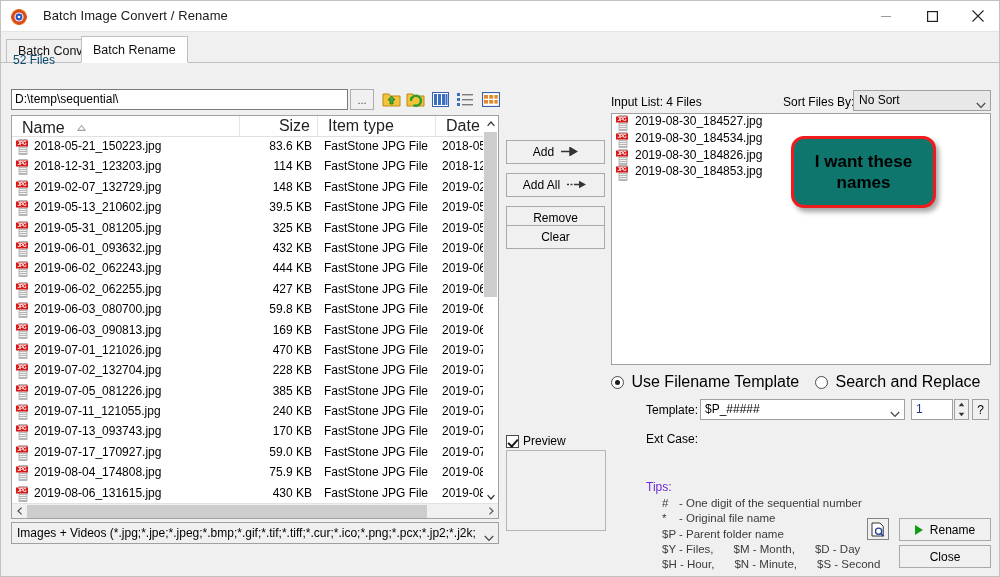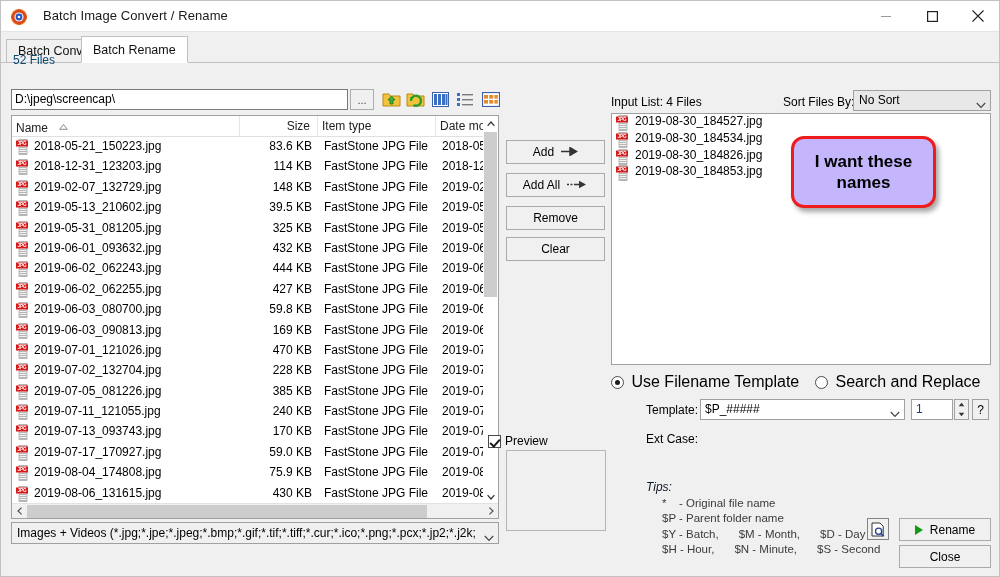--- a/index.html
+++ b/index.html
@@ -111,23 +111,23 @@
     border: 1px solid #a0a0a0;
     overflow: hidden;
   }
   .lp-header {
     position: relative; height: 21px;
     background: #fff;
     border-bottom: 1px solid #e0e0e0;
   }
   .col {
     position: absolute; top: 0; height: 20px;
-    line-height: 20px; font-size: 12px; color: #222;
+    line-height: 20px; font-size: 16px; color: #222;
     border-right: 1px solid #e5e5e5;
-    padding: 0 4px;
+    padding: 0 10px;
     overflow: hidden; white-space: nowrap;
   }
   .col-name  { left: 0;   width: 228px; }
   .col-size  { left: 228px; width: 78px; text-align: right; padding-right: 7px;}
   .col-type  { left: 306px; width: 118px; }
   .col-date  { left: 424px; width: 62px; border-right: none;}
   .sort-arrow {
     display: inline-block; margin-left: 8px;
     vertical-align: 2px;
   }
@@ -201,24 +201,24 @@
     background: #f0f0f0;
     border: 1px solid #a9a9a9;
     font-size: 12px;
     color: #000;
     display: flex; align-items: center; justify-content: center;
     gap: 7px;
   }
   .btn-add     { top: 139px; }
   .btn-addall  { top: 172px; }
   .btn-remove  { top: 205px; }
-  .btn-clear   { top: 236px; text-align: right; }
+  .btn-clear   { top: 224px; text-align: right; }
 
   .preview-check {
-    position: absolute; left: 487px; top: 433px;
+    position: absolute; left: 505px; top: 433px;
     display: flex; align-items: center; gap: 4px;
     font-size: 12px;
   }
   .cbox {
     width: 13px; height: 13px;
     border: 1px solid #4a4a4a; background: #fff;
     position: relative;
   }
   .cbox:after {
     content: ""; position: absolute;
@@ -260,21 +260,21 @@
   .irow {
     position: relative; height: 16.8px;
     font-size: 12px; color: #000;
   }
   .irow .jpg-ico { left: 4px; top: 1px; }
   .irow .i-name { position: absolute; left: 23px; top: 0px; }
 
   .callout {
     position: absolute; left: 790px; top: 135px;
     width: 145px; height: 72px;
-    background: #c4b5fd;
+    background: #0f766e;
     border: 3px solid #ee1c1c;
     border-radius: 13px;
     display: flex; align-items: center; justify-content: center;
     text-align: center;
     font-size: 17px; font-weight: bold;
     color: #000;
     line-height: 21px;
     box-shadow: 3px 4px 5px rgba(0,0,0,.35);
     z-index: 5;
   }
@@ -328,21 +328,21 @@
 
   .ext-label { position: absolute; left: 645px; top: 431px; font-size: 12px; }
   .ext-select {
     position: absolute; left: 672px; top: 426px;
     width: 125px; height: 21px;
     background: #e8e8e8; border: 1px solid #a0a0a0;
     font-size: 12px; line-height: 19px;
     padding-left: 5px; color: #000;
   }
 
-  .tips-title { position: absolute; left: 645px; top: 479px; font-size: 12px; color: #0f172a; font-style: italic;}
+  .tips-title { position: absolute; left: 645px; top: 479px; font-size: 12px; color: #6d28d9;}
   .tips-list { position: absolute; left: 661px; top: 495px; font-size: 11.5px; color: #3b3b3b; line-height: 15.3px; }
   .tips-list .t-key { display: inline-block; width: 17px; }
   .tips-row span.seg2 { margin-left: 20px; }
   .tips-row span.seg3 { margin-left: 20px; }
 
   .prev-icon-btn {
     position: absolute; left: 866px; top: 517px;
     width: 22px; height: 22px;
     background: #f0f0f0; border: 1px solid #848484;
     display: flex; align-items: center; justify-content: center;
@@ -407,21 +407,21 @@
       <span>Batch Convert</span>
     </div>
     <div class="tab tab-rename active">
       <span>Batch Rename</span>
     </div>
   </div>
 
   <div class="files-count">52 Files</div>
 
   <div class="path-input">
-    <span>D:\jpeg\screencap\</span>
+    <span>D:\temp\sequential\</span>
   </div>
 
   <div class="tb-btn" style="left:349px;">
     <span>...</span>
   </div>
 
   <div class="tb-icon" style="left:379px;">
     <svg width="19" height="17" viewBox="0 0 19 17">
       <path d="M1 3 h6 l1.5 2 H18 v10 H1 Z" fill="#f3c33c" stroke="#b98a14"></path>
       <path d="M9.5 5 L13 9 h-2 v4 h-3 v-4 h-2 Z" fill="#3fae3f" stroke="#1d7a1d" stroke-width=".8"></path>
@@ -1049,23 +1049,24 @@
     </div>
   </div>
   <div class="help-btn">
     <span>?</span>
   </div>
 
   <div class="ext-label">Ext Case:</div>
 
   <div class="tips-title">Tips:</div>
   <div class="tips-list" id="tips-list">
+      <div class="tips-row"><span class="t-key">#</span><span class="t-txt">- One digit of the sequential number</span></div>
       <div class="tips-row"><span class="t-key">*</span><span class="t-txt">- Original file name</span></div>
       <div class="tips-row"><span class="t-key">$P</span><span class="t-txt">- Parent folder name</span></div>
-      <div class="tips-row"><span>$Y - Batch,</span><span class="seg2">$M - Month,</span><span class="seg3">$D - Day</span></div>
+      <div class="tips-row"><span>$Y - Files,</span><span class="seg2">$M - Month,</span><span class="seg3">$D - Day</span></div>
       <div class="tips-row"><span>$H - Hour,</span><span class="seg2">$N - Minute,</span><span class="seg3">$S - Second</span></div>
     </div>
 
   <div class="prev-icon-btn">
     <svg width="14" height="15" viewBox="0 0 14 15">
       <path d="M1 1 h8 l3.2 3.2 V14 H1 Z" fill="#fff" stroke="#333"></path>
       <circle cx="7.6" cy="9.2" r="3.1" fill="none" stroke="#20409a" stroke-width="1.3"></circle>
       <path d="M9.9 11.5 L12.6 14.2" stroke="#20409a" stroke-width="1.6"></path>
     </svg>
   </div>

